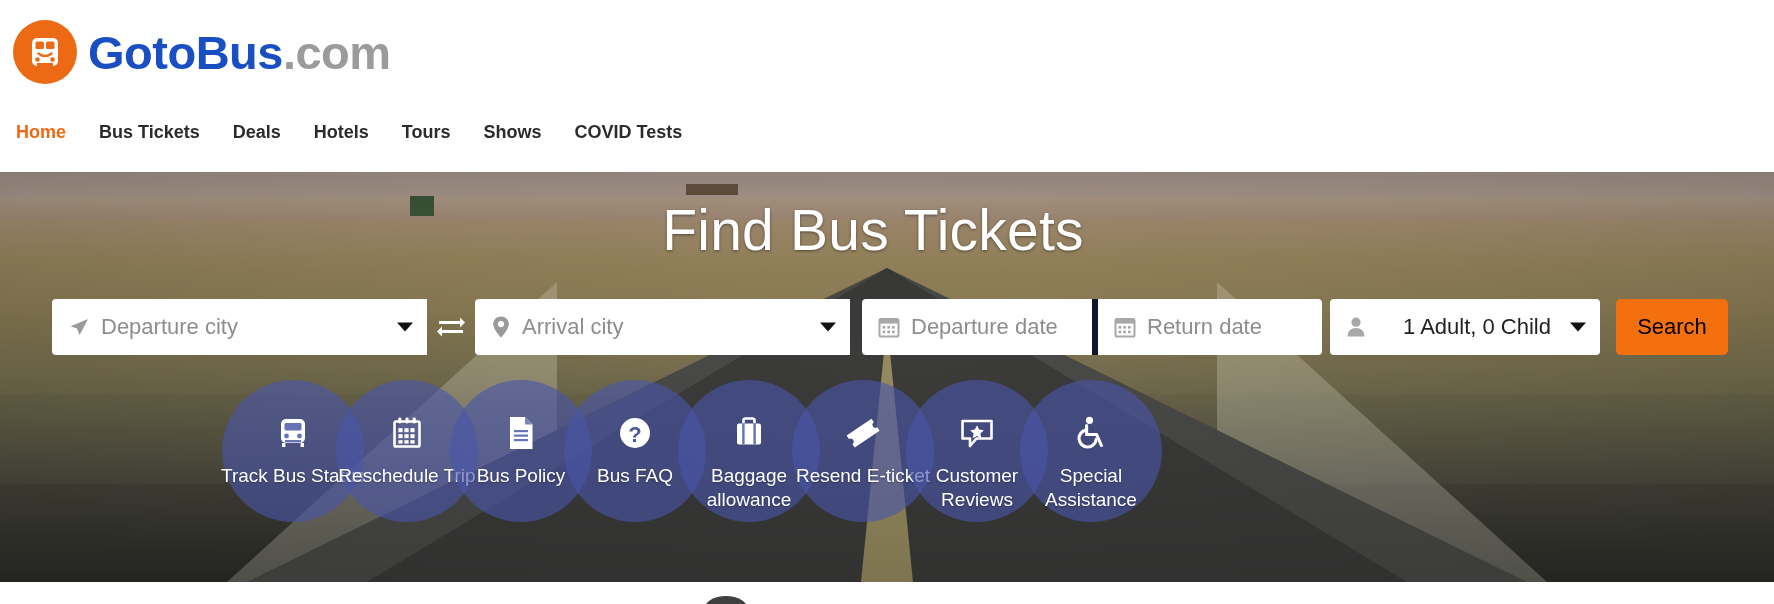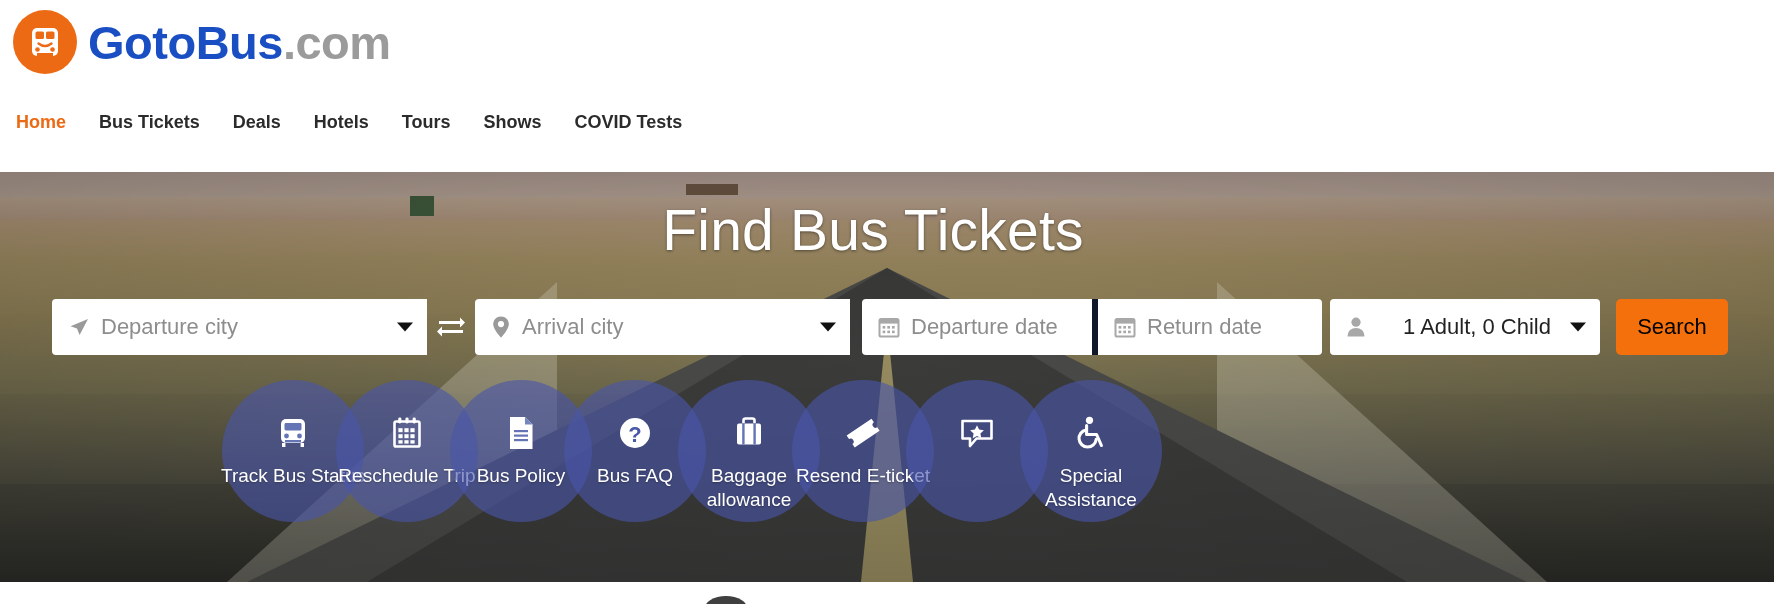--- a/index.html
+++ b/index.html
@@ -6,21 +6,21 @@
   html, body {
     width: 1774px; height: 604px;
     font-family: "Liberation Sans", sans-serif;
     background: #ffffff;
     overflow: hidden;
   }
   .page { position: relative; width: 1774px; height: 604px; }
 
   
   .header {
-    position: absolute; left: 0; top: 0; width: 1774px; height: 172px;
+    position: absolute; left: 0; top: 10px; width: 1774px; height: 172px;
     background: #ffffff;
   }
   .logo-row {
     position: absolute; left: 13px; top: 10px;
     display: flex; align-items: center; gap: 11px;
   }
   .logo-mark {
     width: 64px; height: 64px; border-radius: 50%;
     background: #ED6A15;
     display: flex; align-items: center; justify-content: center;
@@ -440,20 +440,21 @@
         <span class="ql-label">Resend E-ticket</span>
       </div>
 
       <div class="ql">
         <span class="ql-icon">
           <svg width="40" height="38" viewBox="0 0 40 38">
             <path d="M5.5 7 H34.5 V24.5 H19.5 L13 32 V24.5 H5.5 Z" fill="none" stroke="#ffffff" stroke-width="2.6" stroke-linejoin="round"></path>
             <path d="M20 11.2 L22.1 15.6 L26.9 16.2 L23.4 19.5 L24.3 24.2 L20 21.9 L15.7 24.2 L16.6 19.5 L13.1 16.2 L17.9 15.6 Z" fill="#ffffff"></path>
           </svg>
         </span>
+        <span class="ql-label">Customer Reviews</span>
       </div>
 
       <div class="ql">
         <span class="ql-icon">
           <svg width="38" height="38" viewBox="0 0 38 38">
             <circle cx="17.5" cy="6.3" r="3.6" fill="#ffffff"></circle>
             <path d="M14.6 11.5 V20.5 H24.6 L29.4 31.5" fill="none" stroke="#ffffff" stroke-width="3.1" stroke-linecap="round" stroke-linejoin="round"></path>
             <path d="M24.2 25.4 a8.6 8.6 0 1 1 -10.2 -9.4" fill="none" stroke="#ffffff" stroke-width="3.1" stroke-linecap="round"></path>
           </svg>
         </span>

